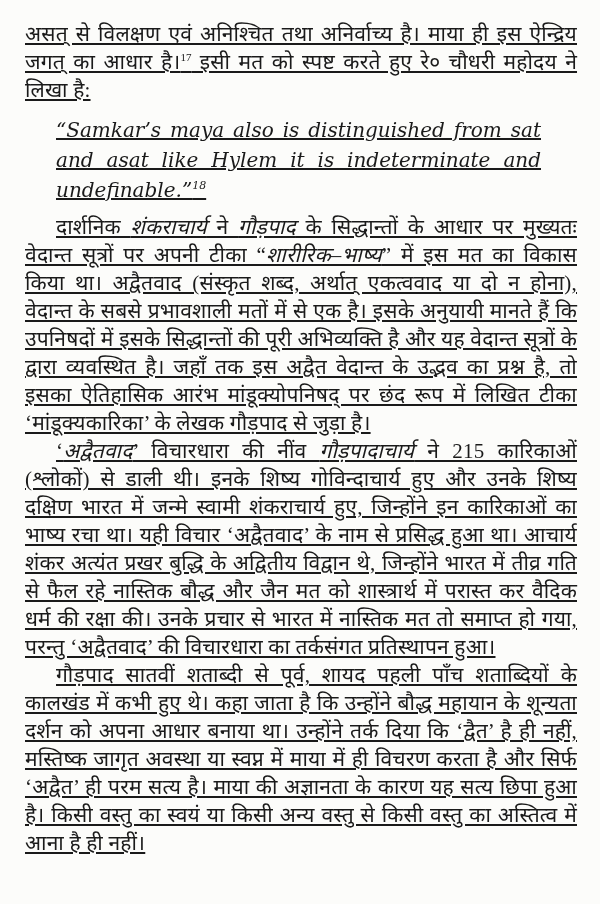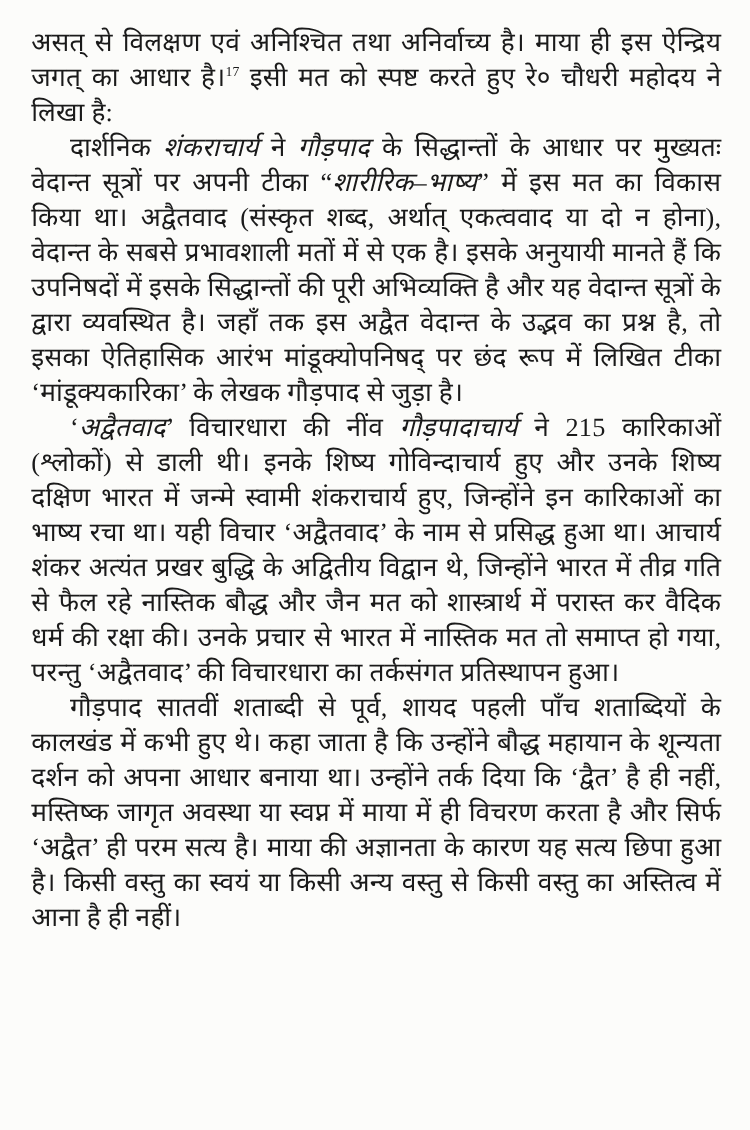--- a/index.html
+++ b/index.html
@@ -12,20 +12,21 @@
   body {
     background: var(--page-bg, #fcfcfa);
     color: var(--ink, #1a1a1a);
     font-family: "Liberation Serif", serif;
   }
   .page {
     box-sizing: border-box;
     width: 600px;
     height: 728px;
     padding: 20px 23px 0 25px;
+    text-decoration: underline;
   }
   p.body-para {
     margin: 0;
     font-size: 21px;
     line-height: 28px;
     text-align: justify;
     letter-spacing: 0.2px;
   }
   p.indent {
     text-indent: 31px;
@@ -48,20 +49,21 @@
     letter-spacing: 0;
   }
 </style>
 </head>
 <body>
 
 <div class="page">
 
   <p class="body-para"><span>असत् से विलक्षण एवं अनिश्चित तथा अनिर्वाच्य है। माया ही इस ऐन्द्रिय जगत् का आधार है।</span><sup class="fn">17</sup><span> इसी मत को स्पष्ट करते हुए रे० चौधरी महोदय ने लिखा है:</span></p>
 
+  <p class="quote-block"><span class="it">“Samkar’s maya also is distinguished from sat and asat like Hylem it is indeterminate and undefinable.”</span><sup class="fn">18</sup></p>
 
 
   <p class="body-para indent"><span>दार्शनिक </span><span class="it">शंकराचार्य</span><span> ने </span><span class="it">गौड़पाद</span><span> के सिद्धान्तों के आधार पर मुख्यतः वेदान्त सूत्रों पर अपनी टीका “</span><span class="it">शारीरिक–भाष्य</span><span>” में इस मत का विकास किया था। अद्वैतवाद (संस्कृत शब्द, अर्थात् एकत्ववाद या दो न होना), वेदान्त के सबसे प्रभावशाली मतों में से एक है। इसके अनुयायी मानते हैं कि उपनिषदों में इसके सिद्धान्तों की पूरी अभिव्यक्ति है और यह वेदान्त सूत्रों के द्वारा व्यवस्थित है। जहाँ तक इस अद्वैत वेदान्त के उद्भव का प्रश्न है, तो इसका ऐतिहासिक आरंभ मांडूक्योपनिषद् पर छंद रूप में लिखित टीका ‘मांडूक्यकारिका’ के लेखक गौड़पाद से जुड़ा है।</span></p>
 
   <p class="body-para indent"><span>‘</span><span class="it">अद्वैतवाद</span><span>’ विचारधारा की नींव </span><span class="it">गौड़पादाचार्य</span><span> ने 215 कारिकाओं (श्लोकों) से डाली थी। इनके शिष्य गोविन्दाचार्य हुए और उनके शिष्य दक्षिण भारत में जन्मे स्वामी शंकराचार्य हुए, जिन्होंने इन कारिकाओं का भाष्य रचा था। यही विचार ‘अद्वैतवाद’ के नाम से प्रसिद्ध हुआ था। आचार्य शंकर अत्यंत प्रखर बुद्धि के अद्वितीय विद्वान थे, जिन्होंने भारत में तीव्र गति से फैल रहे नास्तिक बौद्ध और जैन मत को शास्त्रार्थ में परास्त कर वैदिक धर्म की रक्षा की। उनके प्रचार से भारत में नास्तिक मत तो समाप्त हो गया, परन्तु ‘अद्वैतवाद’ की विचारधारा का तर्कसंगत प्रतिस्थापन हुआ।</span></p>
 
   <p class="body-para indent"><span>गौड़पाद सातवीं शताब्दी से पूर्व, शायद पहली पाँच शताब्दियों के कालखंड में कभी हुए थे। कहा जाता है कि उन्होंने बौद्ध महायान के शून्यता दर्शन को अपना आधार बनाया था। उन्होंने तर्क दिया कि ‘द्वैत’ है ही नहीं, मस्तिष्क जागृत अवस्था या स्वप्न में माया में ही विचरण करता है और सिर्फ ‘अद्वैत’ ही परम सत्य है। माया की अज्ञानता के कारण यह सत्य छिपा हुआ है। किसी वस्तु का स्वयं या किसी अन्य वस्तु से किसी वस्तु का अस्तित्व में आना है ही नहीं।</span></p>
 
 </div>
 

